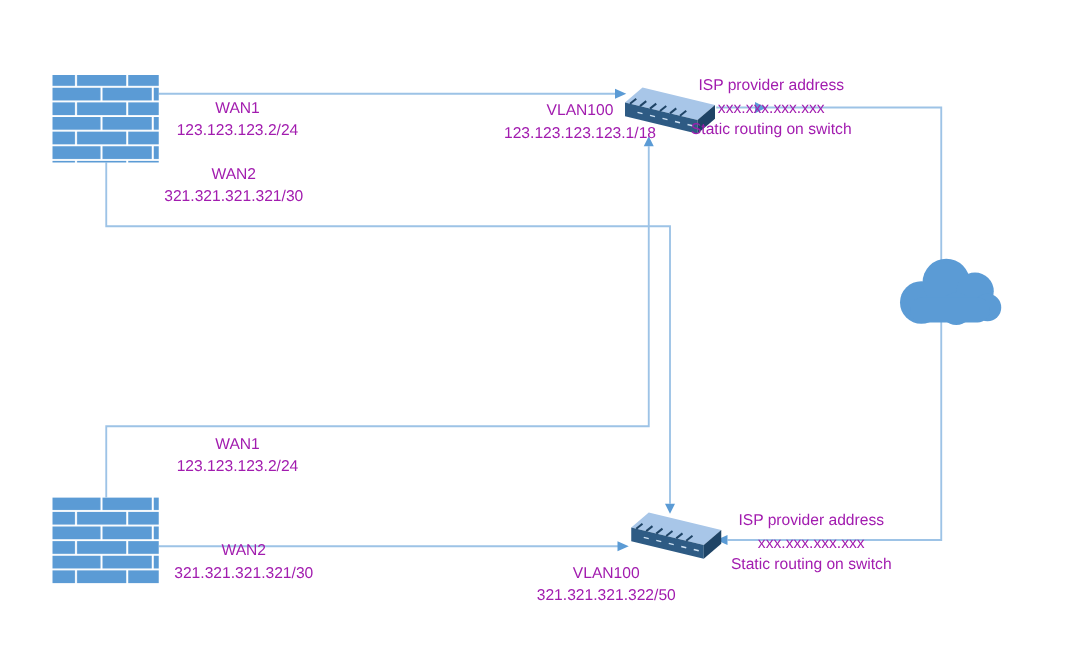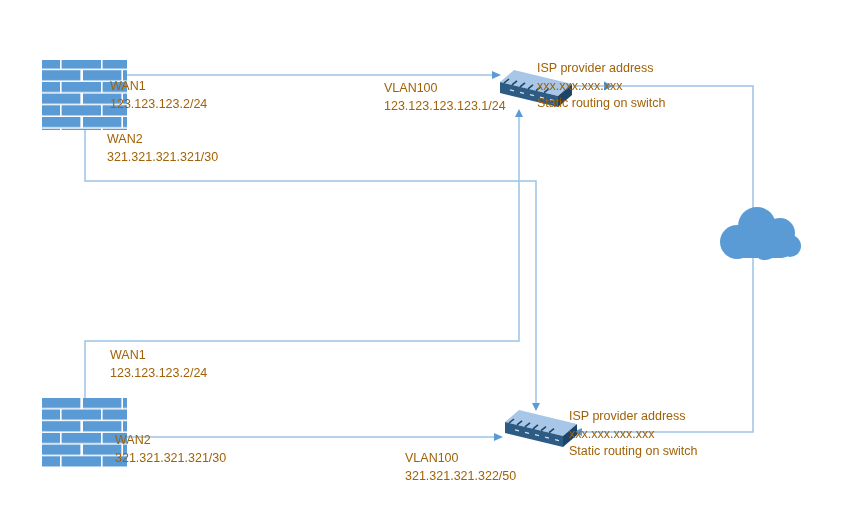--- a/index.html
+++ b/index.html
@@ -15,23 +15,24 @@
     font-family: "Liberation Sans", sans-serif;
     overflow: hidden;
   }
   svg.layer {
     position: absolute;
     left: 0;
     top: 0;
   }
   .lbl {
     position: absolute;
-    color: #a16207;
+    color: #a21caf;
     font-size: 12.5px;
     line-height: 17.5px;
+    text-align: center;
     white-space: nowrap;
   }
 </style>
 </head>
 <body>
 
 <div class="canvas">
 
   <svg class="layer" width="864" height="521" viewBox="0 0 864 521">
     <defs>
@@ -102,21 +103,21 @@
     <div>123.123.123.2/24</div>
   </div>
 
   <div class="lbl" style="left:107px; top:131px; width:160px">
     <div>WAN2</div>
     <div>321.321.321.321/30</div>
   </div>
 
   <div class="lbl" style="left:384px; top:80px; width:160px">
     <div>VLAN100</div>
-    <div>123.123.123.123.1/24</div>
+    <div>123.123.123.123.1/18</div>
   </div>
 
   <div class="lbl" style="left:537px; top:60px; width:160px">
     <div>ISP provider address</div>
     <div>xxx.xxx.xxx.xxx</div>
     <div>Static routing on switch</div>
   </div>
 
   <div class="lbl" style="left:110px; top:347px; width:160px">
     <div>WAN1</div>

